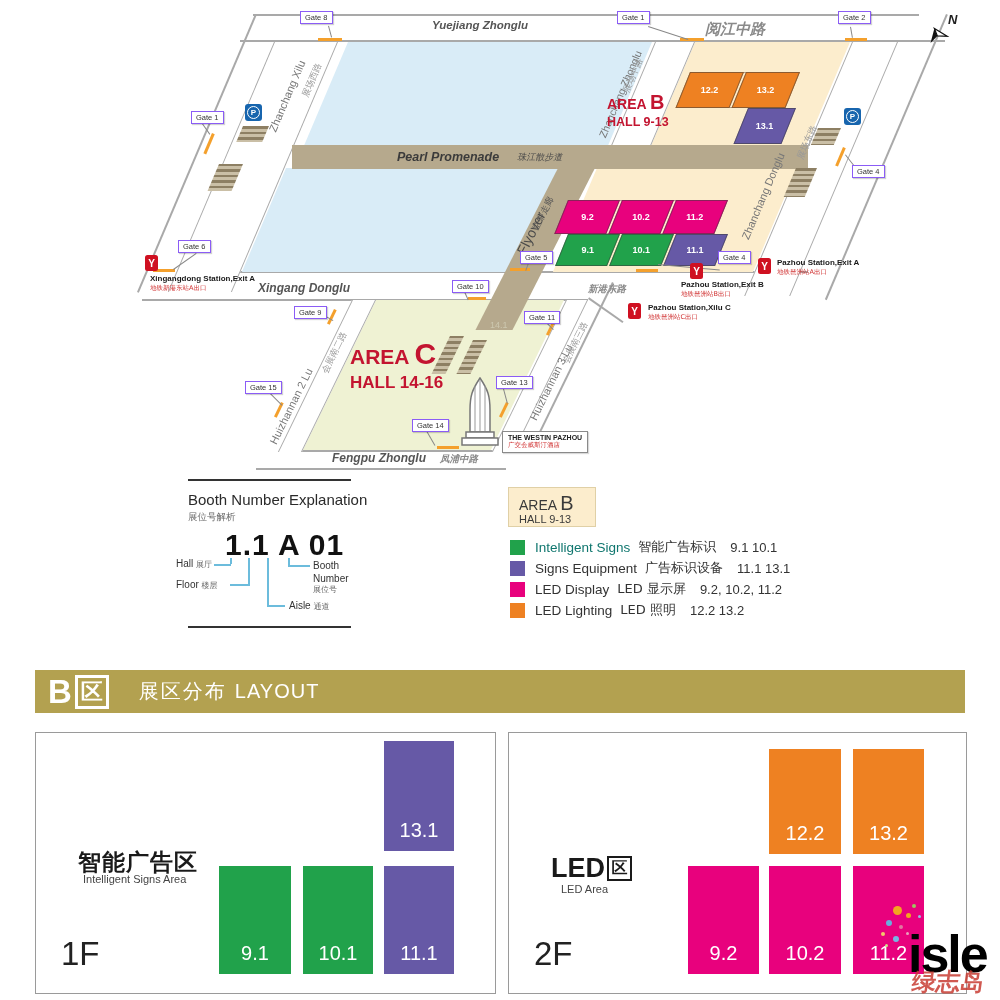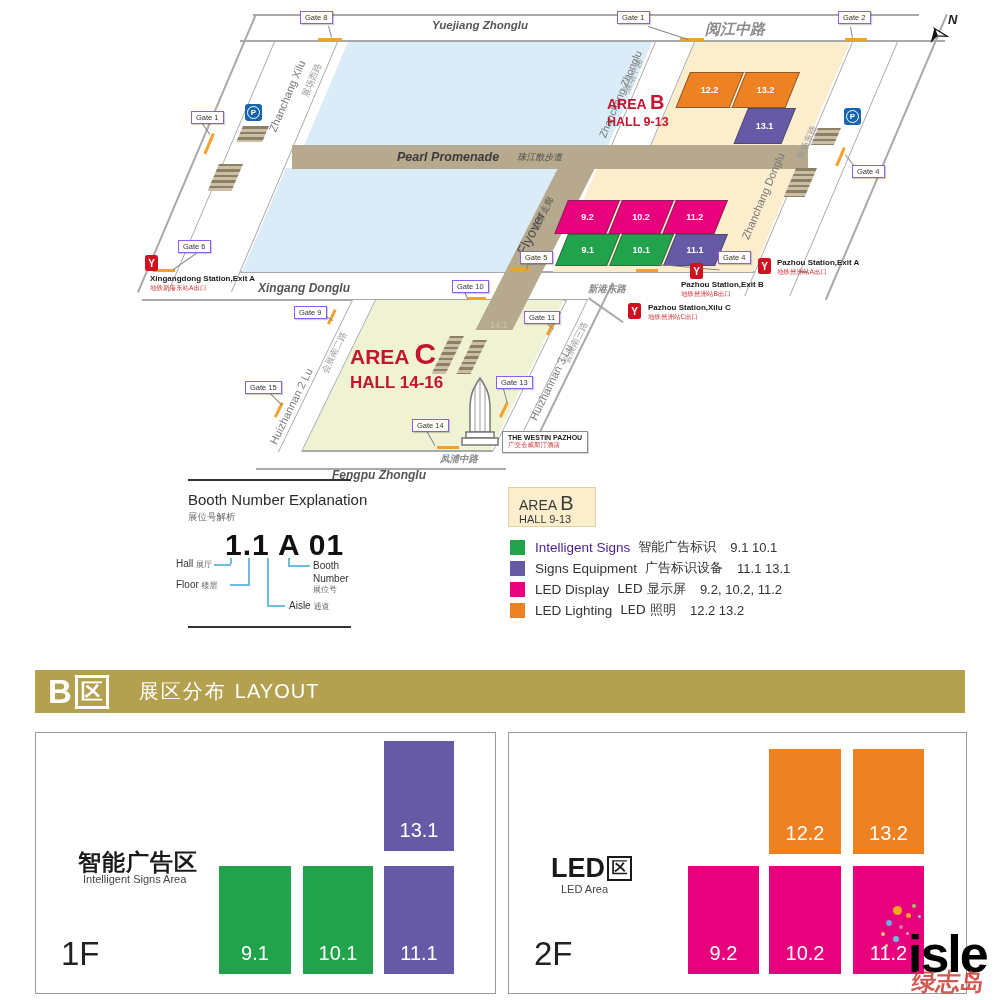--- a/index.html
+++ b/index.html
@@ -86,21 +86,21 @@
     <div class="rlabel" style="left:565px;top:88px;width:110px;transform:rotate(-67deg);text-align:center;font-size:10.5px;">Zhanchang Zhonglu</div>
     <div class="rlabel zh" style="left:608px;top:58px;width:60px;transform:rotate(-67deg);font-family:'DejaVu Sans',sans-serif;">展场中路</div>
     <div class="rlabel" style="left:708px;top:190px;width:110px;transform:rotate(-67deg);text-align:center;">Zhanchang Donglu</div>
     <div class="rlabel zh" style="left:782px;top:125px;width:60px;transform:rotate(-67deg);font-family:'DejaVu Sans',sans-serif;">展场东路</div>
     <div class="iroad" style="left:258px;top:281px;font-size:12px;">Xingang Donglu</div>
     <div class="iroad" style="left:588px;top:283px;font-size:9.5px;color:#8a8a8a;font-family:'DejaVu Sans',sans-serif;">新港东路</div>
     <div class="rlabel" style="left:236px;top:400px;width:110px;transform:rotate(-64deg);text-align:center;">Huizhannan 2 Lu</div>
     <div class="rlabel zh" style="left:305px;top:335px;width:70px;transform:rotate(-64deg);font-family:'DejaVu Sans',sans-serif;">会展南二路</div>
     <div class="rlabel" style="left:496px;top:376px;width:110px;transform:rotate(-64deg);text-align:center;">Huizhannan 3 Lu</div>
     <div class="rlabel zh" style="left:546px;top:325px;width:70px;transform:rotate(-64deg);font-family:'DejaVu Sans',sans-serif;">会展南三路</div>
-    <div class="iroad" style="left:332px;top:468px;font-size:12px;">Fengpu Zhonglu</div>
+    <div class="iroad" style="left:332px;top:451px;font-size:12px;">Fengpu Zhonglu</div>
     <div class="iroad" style="left:440px;top:453px;font-size:9.5px;color:#8a8a8a;font-family:'DejaVu Sans',sans-serif;">凤浦中路</div>
 
     <div class="atitle" style="left:607px;top:92px;font-size:14px;">
       <span>AREA</span> <span style="font-size:20px;">B</span><br>
       <span style="font-size:12.5px;">HALL 9-13</span>
     </div>
     <div class="atitle" style="left:350px;top:338px;font-size:21px;">
       <span>AREA</span> <span style="font-size:30px;">C</span><br>
       <span style="font-size:17px;">HALL 14-16</span>
     </div>
@@ -259,21 +259,21 @@
     <div class="abs" style="left:188px;top:156px;width:163px;height:2px;background:#333;"></div>
   </div>
 
   <div class="abs" style="left:500px;top:480px;width:460px;height:150px;">
     <div class="abs" style="left: 8px; top: 7px; width: 88px; height: 40px; border: 1px solid rgb(224, 208, 166); padding: 4px 0px 0px 10px; box-sizing: border-box; background: rgb(252, 237, 205);">
       <div style="font-size:14px;color:#3a3a3a;"><span>AREA</span> <span style="font-size:20px;">B</span></div>
       <div style="font-size:11px;color:#3a3a3a;margin-top:-2px;">HALL 9-13</div>
     </div>
     <div class="abs" style="left:10px;top:58px;display:flex;align-items:center;">
       <span style="width: 15px; height: 15px; display: inline-block; background: rgb(33, 162, 75);"></span>
-      <span style="font-size:13.5px;color:#4c1d95;margin-left:10px;">Intelligent Signs</span>
+      <span style="font-size:13.5px;color:#0f766e;margin-left:10px;">Intelligent Signs</span>
       <span style="font-size:13px;color:#333;margin-left:8px;font-family:'DejaVu Sans',sans-serif;">智能广告标识</span>
       <span style="font-size:13px;color:#333;margin-left:14px;">9.1 10.1</span>
     </div>
     <div class="abs" style="left:10px;top:79px;display:flex;align-items:center;">
       <span style="width: 15px; height: 15px; display: inline-block; background: rgb(102, 89, 166);"></span>
       <span style="font-size:13.5px;color:#333;margin-left:10px;">Signs Equipment</span>
       <span style="font-size:13px;color:#333;margin-left:8px;font-family:'DejaVu Sans',sans-serif;">广告标识设备</span>
       <span style="font-size:13px;color:#333;margin-left:14px;">11.1  13.1</span>
     </div>
     <div class="abs" style="left:10px;top:100px;display:flex;align-items:center;">

